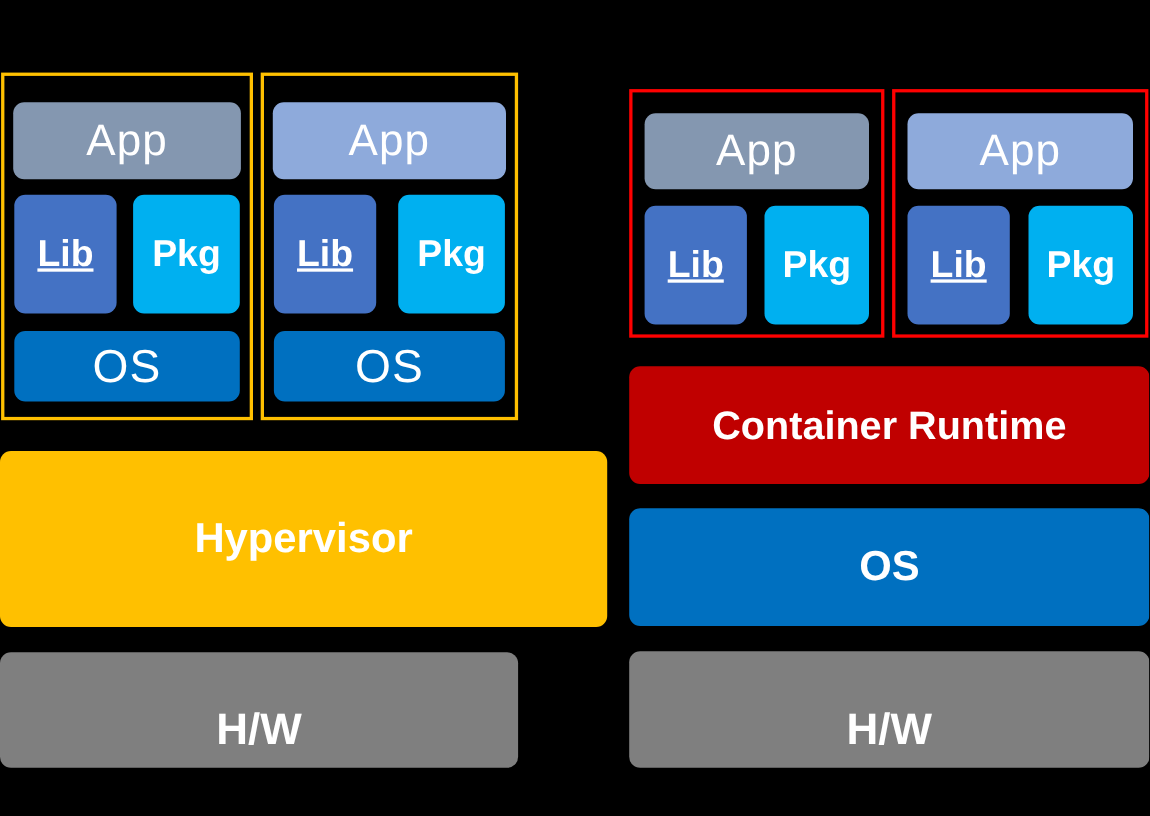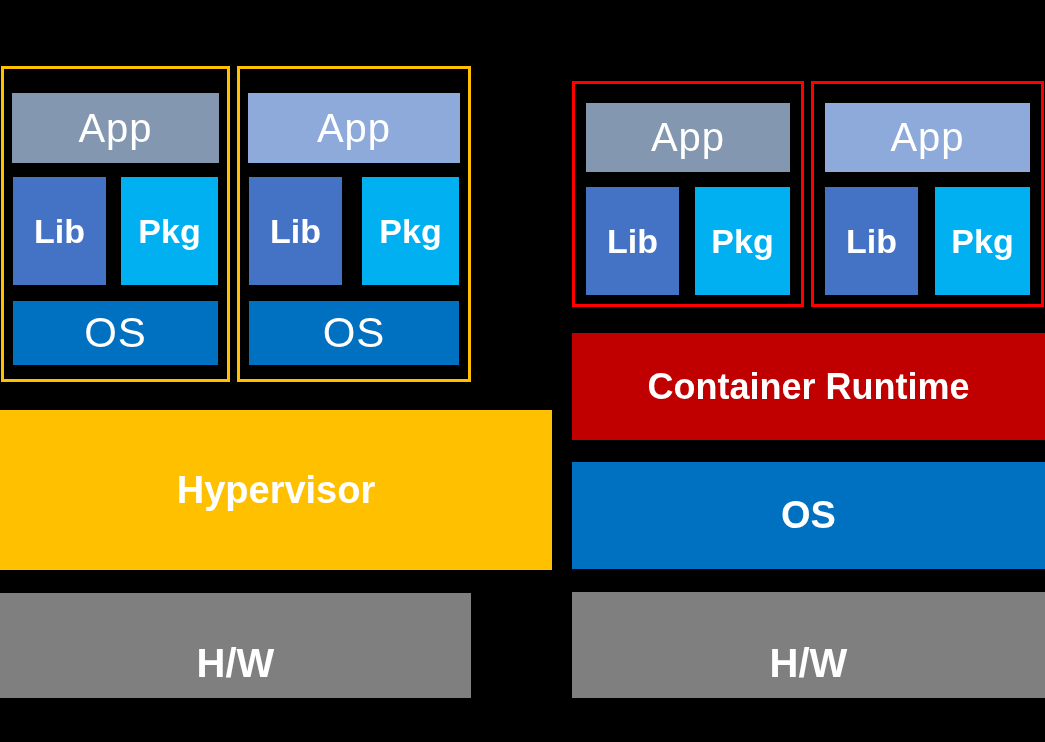--- a/index.html
+++ b/index.html
@@ -9,21 +9,21 @@
   }
   .canvas {
     position: relative;
     width: 1045px;
     height: 742px;
     background: var(--canvas-bg, #000000);
     overflow: hidden;
     font-family: "Liberation Sans", sans-serif;
     color: var(--text, #FFFFFF);
   }
-  .abs { position: absolute; }
+  .abs { position: absolute; border-radius: 10px; }
   .center {
     display: flex;
     align-items: center;
     justify-content: center;
     text-align: center;
   }
 
   
   .vm-box {
     position: absolute;
@@ -61,21 +61,21 @@
   .runtime  { left: 572px; top: 333px; width: 473px; height: 107px;
               background: var(--runtime-red, #C00000); }
   .os-right { left: 572px; top: 462px; width: 473px; height: 107px;
               background: var(--os-blue, #0070C0); }
   .hw-right { left: 572px; top: 592px; width: 473px; height: 106px;
               background: var(--hw-gray, #7F7F7F); }
 
   
   .fill-app-gray   { background: var(--app-gray, #8497B0); }
   .fill-app-peri   { background: var(--app-light-blue, #8EAADB); }
-  .fill-lib        { background: var(--lib-blue, #4472C4); }
+  .fill-lib        { background: var(--lib-blue, #4472C4); text-decoration: underline; }
   .fill-pkg        { background: var(--pkg-cyan, #00B0F0); }
   .fill-os         { background: var(--os-blue, #0070C0); }
 
   
   .t-app  { font-size: 40px; font-weight: 400; letter-spacing: 1px; }
   .t-os   { font-size: 42px; font-weight: 400; letter-spacing: 1px; }
   .t-libpkg { font-size: 34px; font-weight: 700; }
   .t-hyper  { font-size: 38px; font-weight: 700; }
   .t-runtime{ font-size: 36px; font-weight: 700; }
   .t-osbar  { font-size: 38px; font-weight: 700; }

